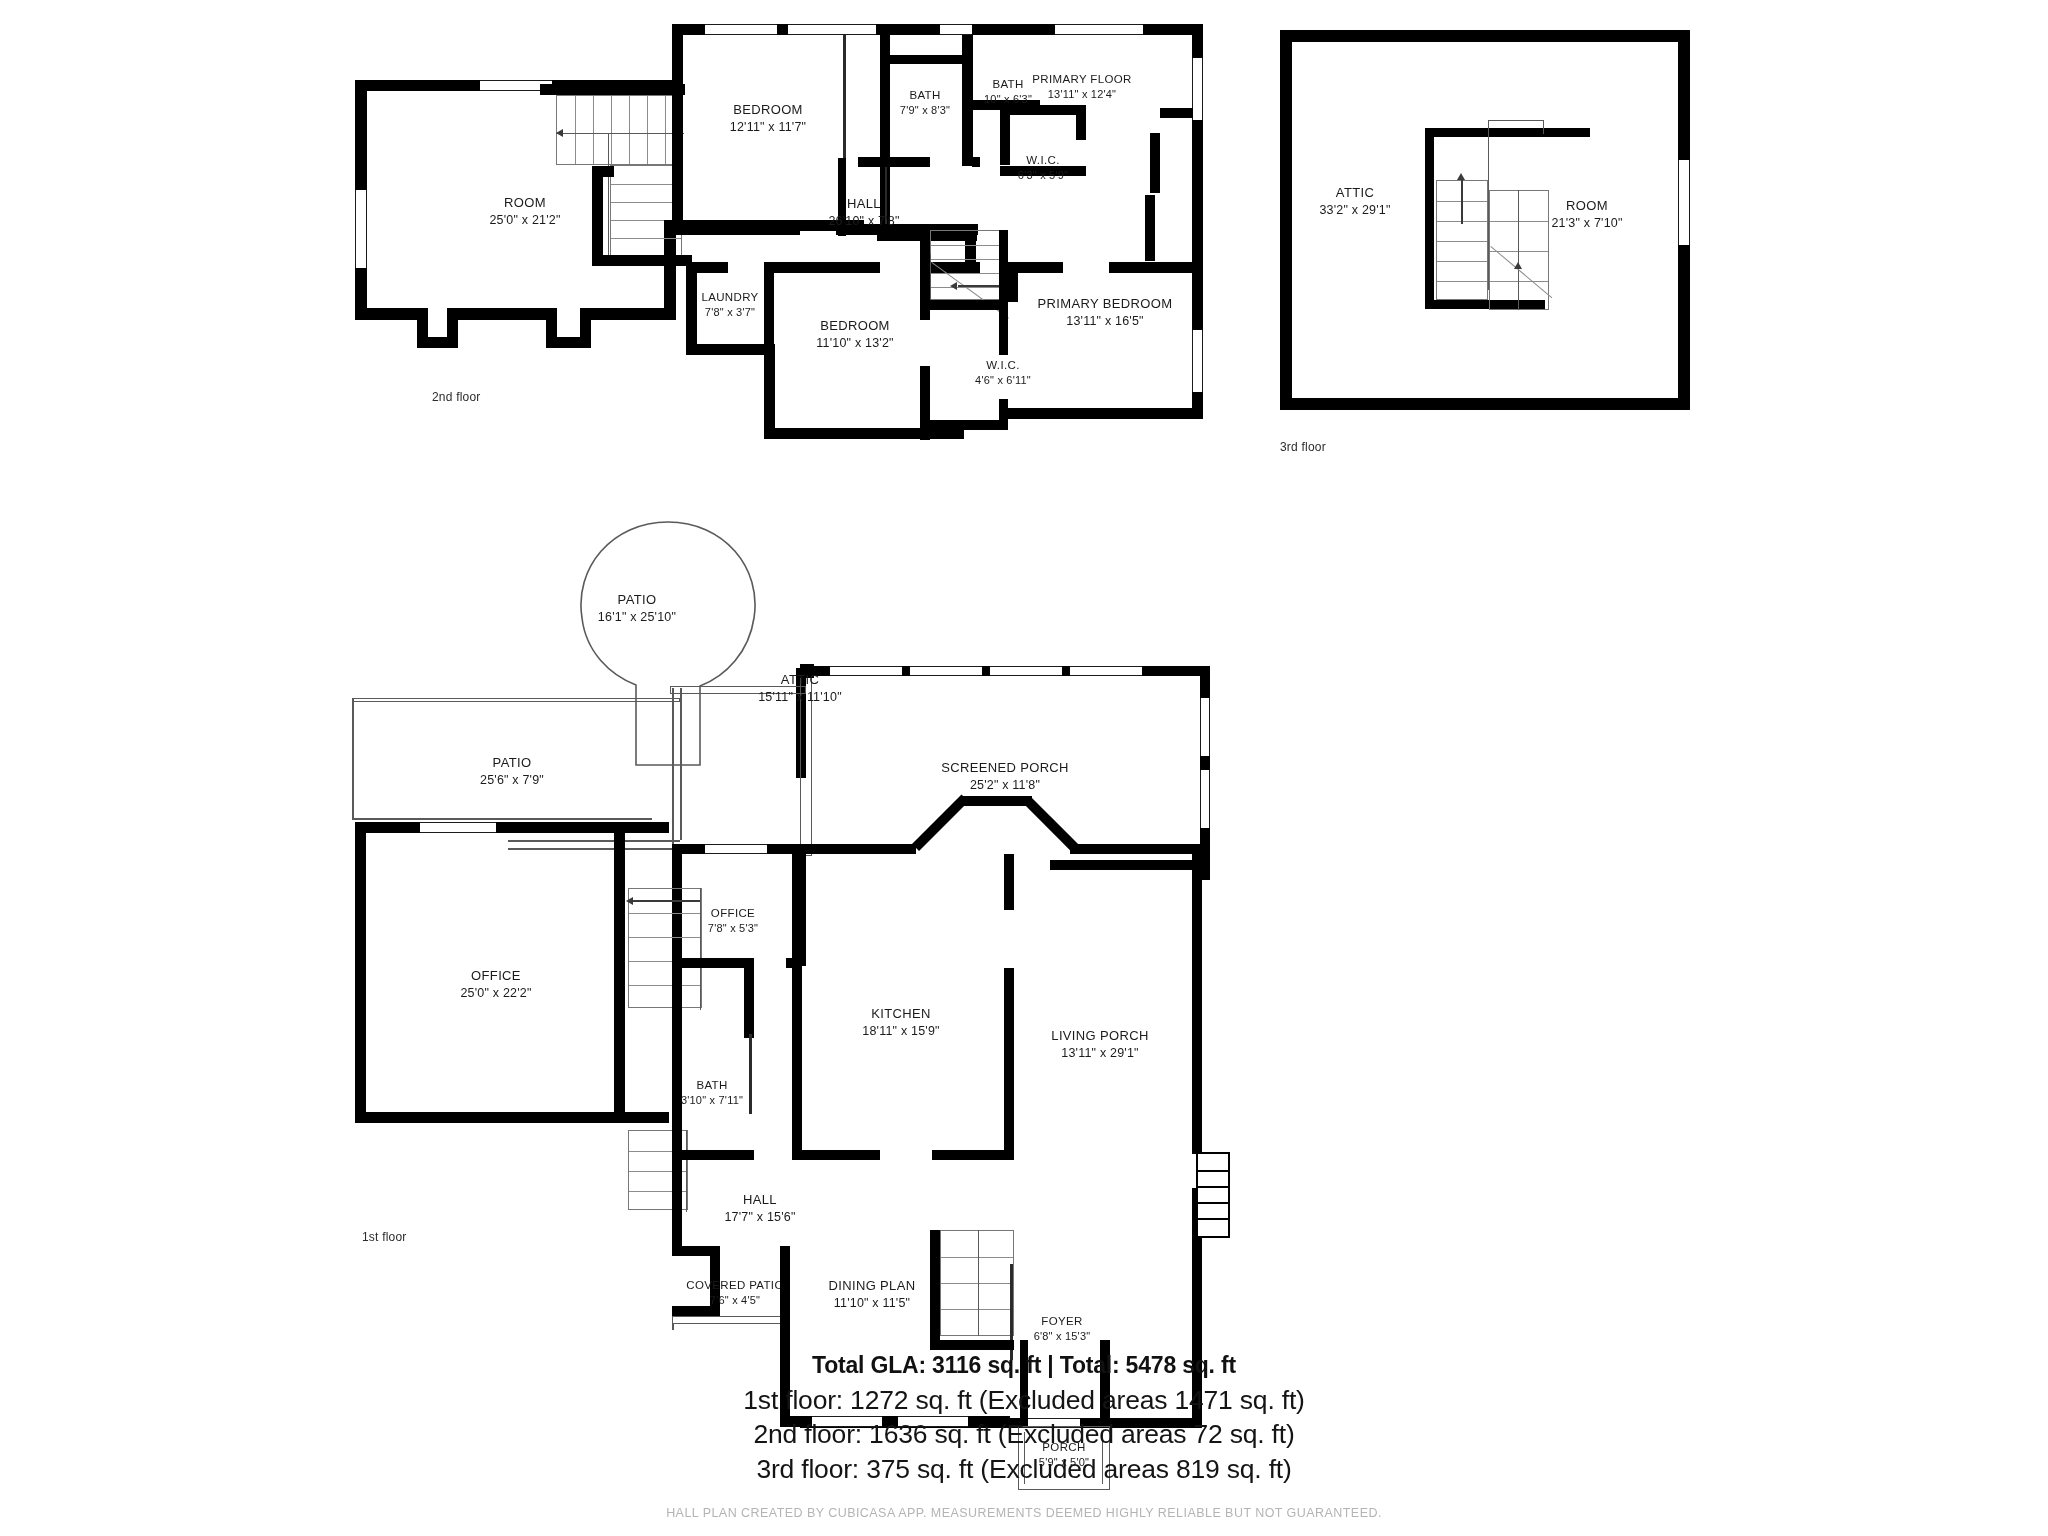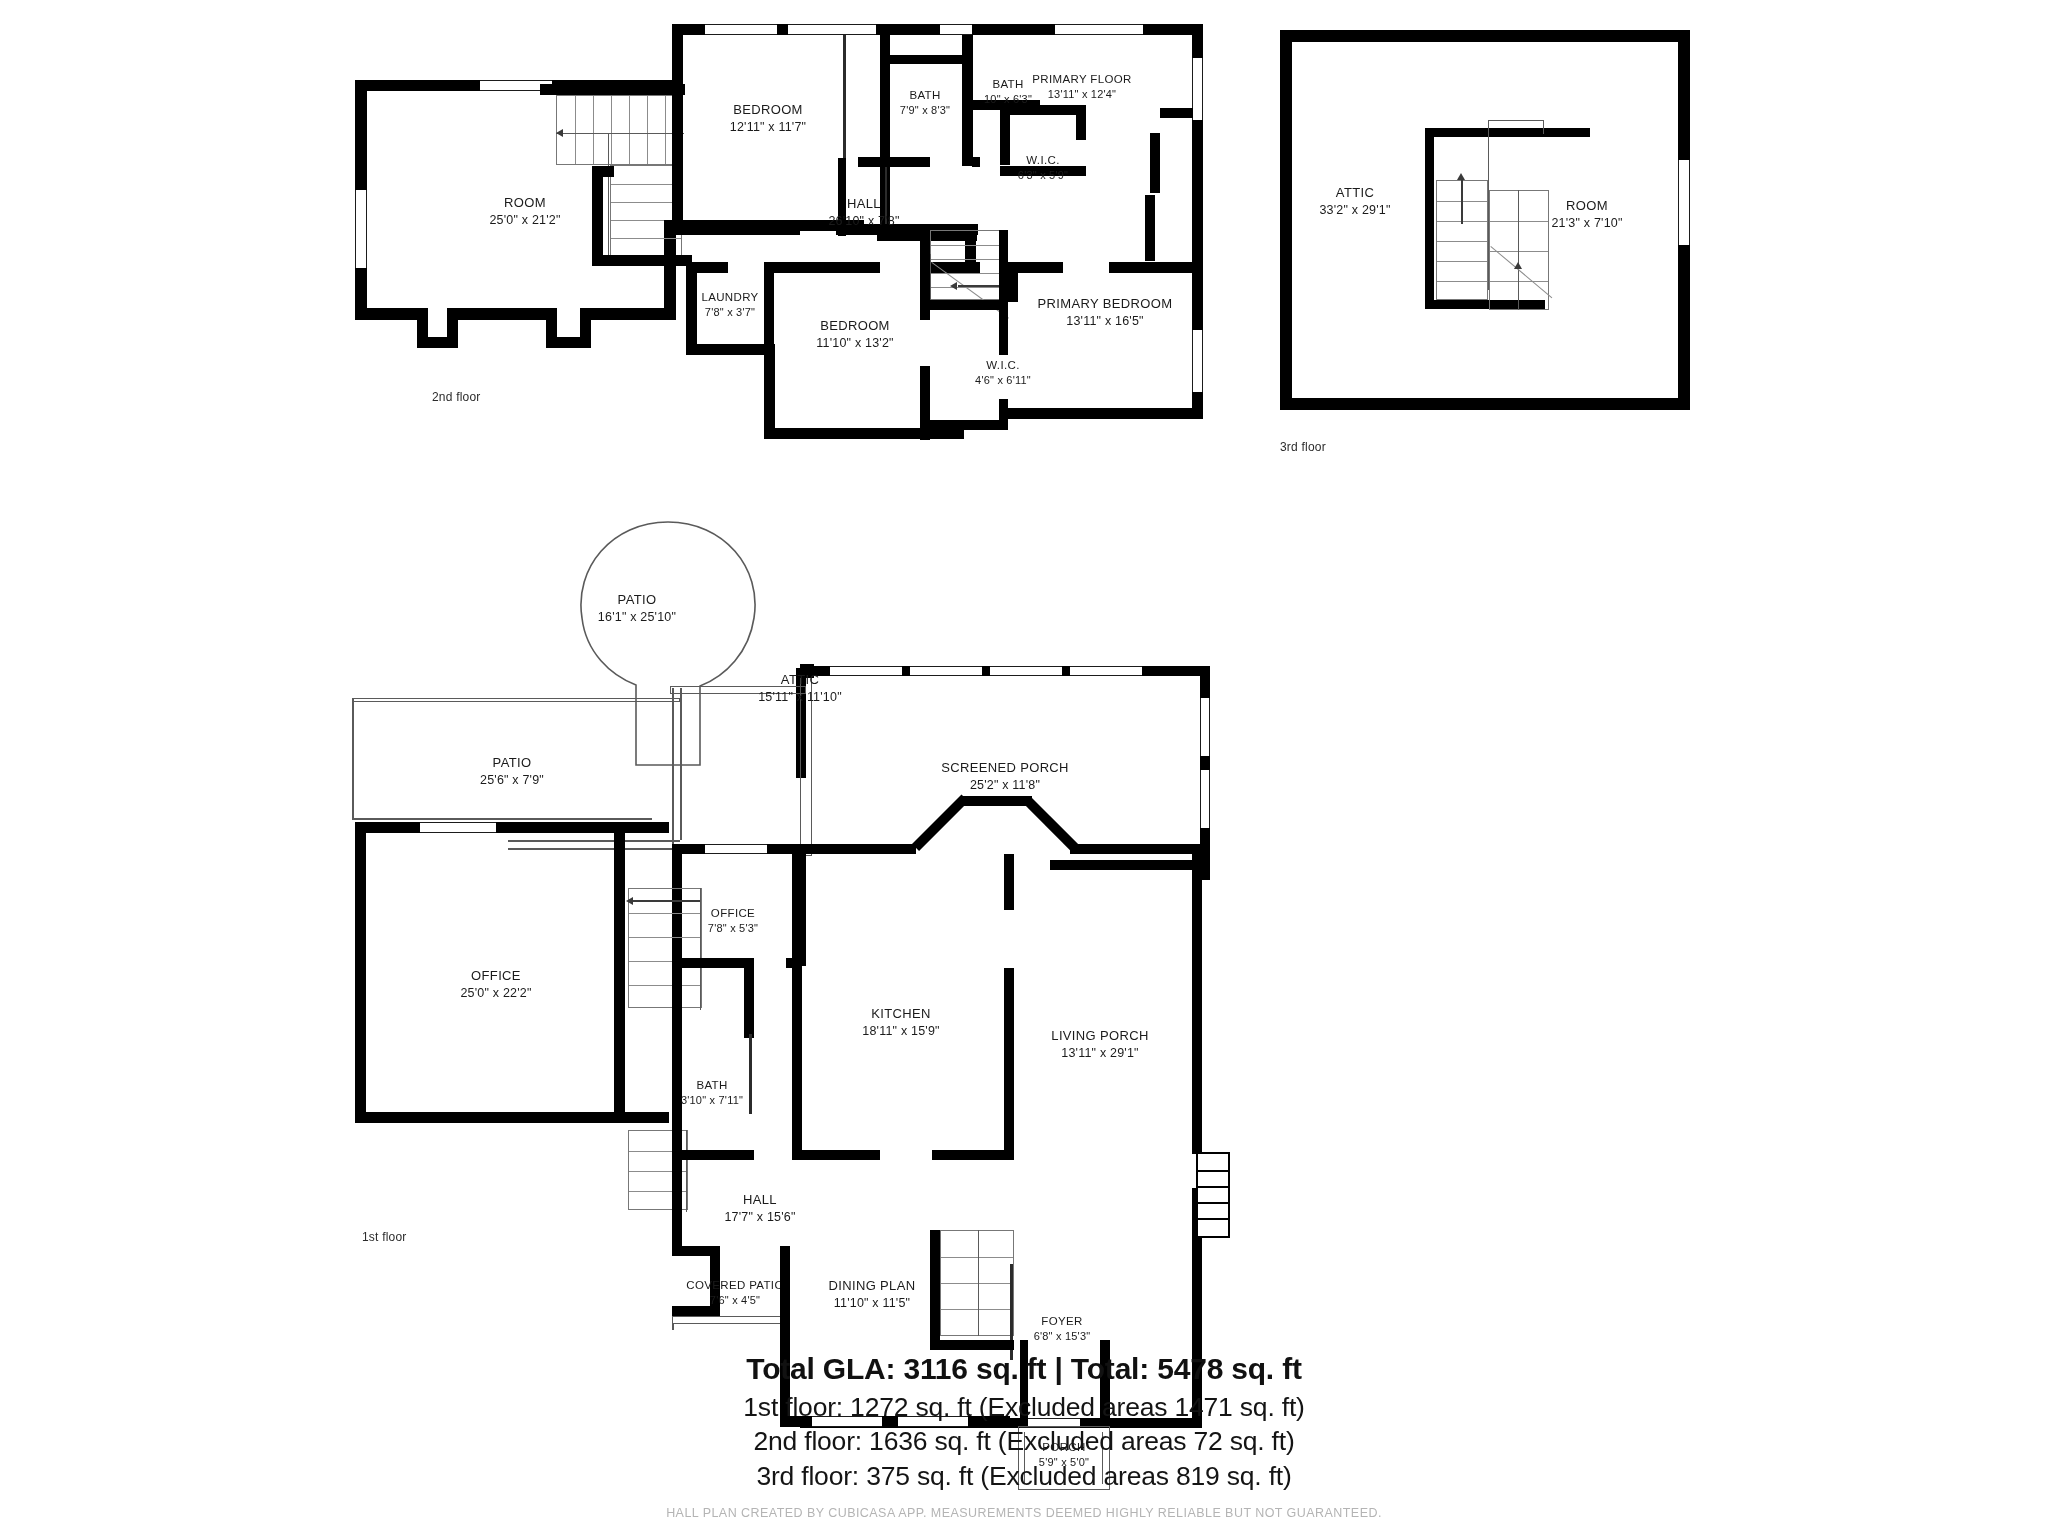--- a/index.html
+++ b/index.html
@@ -157,21 +157,21 @@
 
   
   #summary {
     position: absolute;
     left: 0;
     top: 1352px;
     width: 2048px;
     text-align: center;
   }
   #summary .line-total {
-    font-size: 30px;
+    font-size: 23px;
     font-weight: bold;
     color: #111;
     letter-spacing: -0.2px;
     margin-bottom: 4px;
   }
   #summary .line-floor {
     font-size: 26.5px;
     color: #141414;
     letter-spacing: -0.2px;
     line-height: 1.3;

